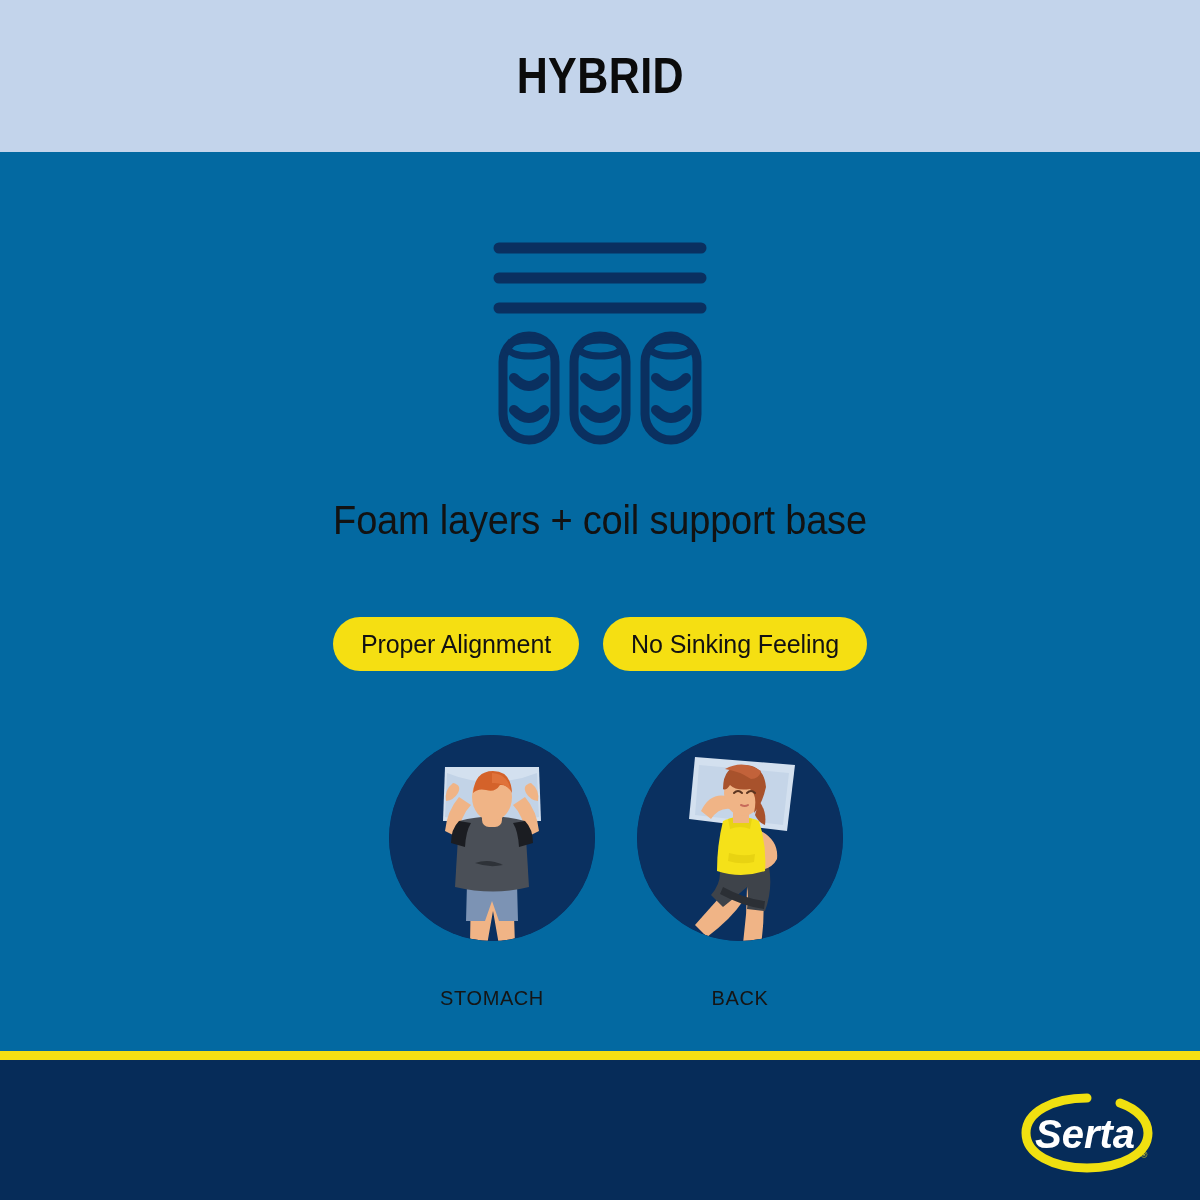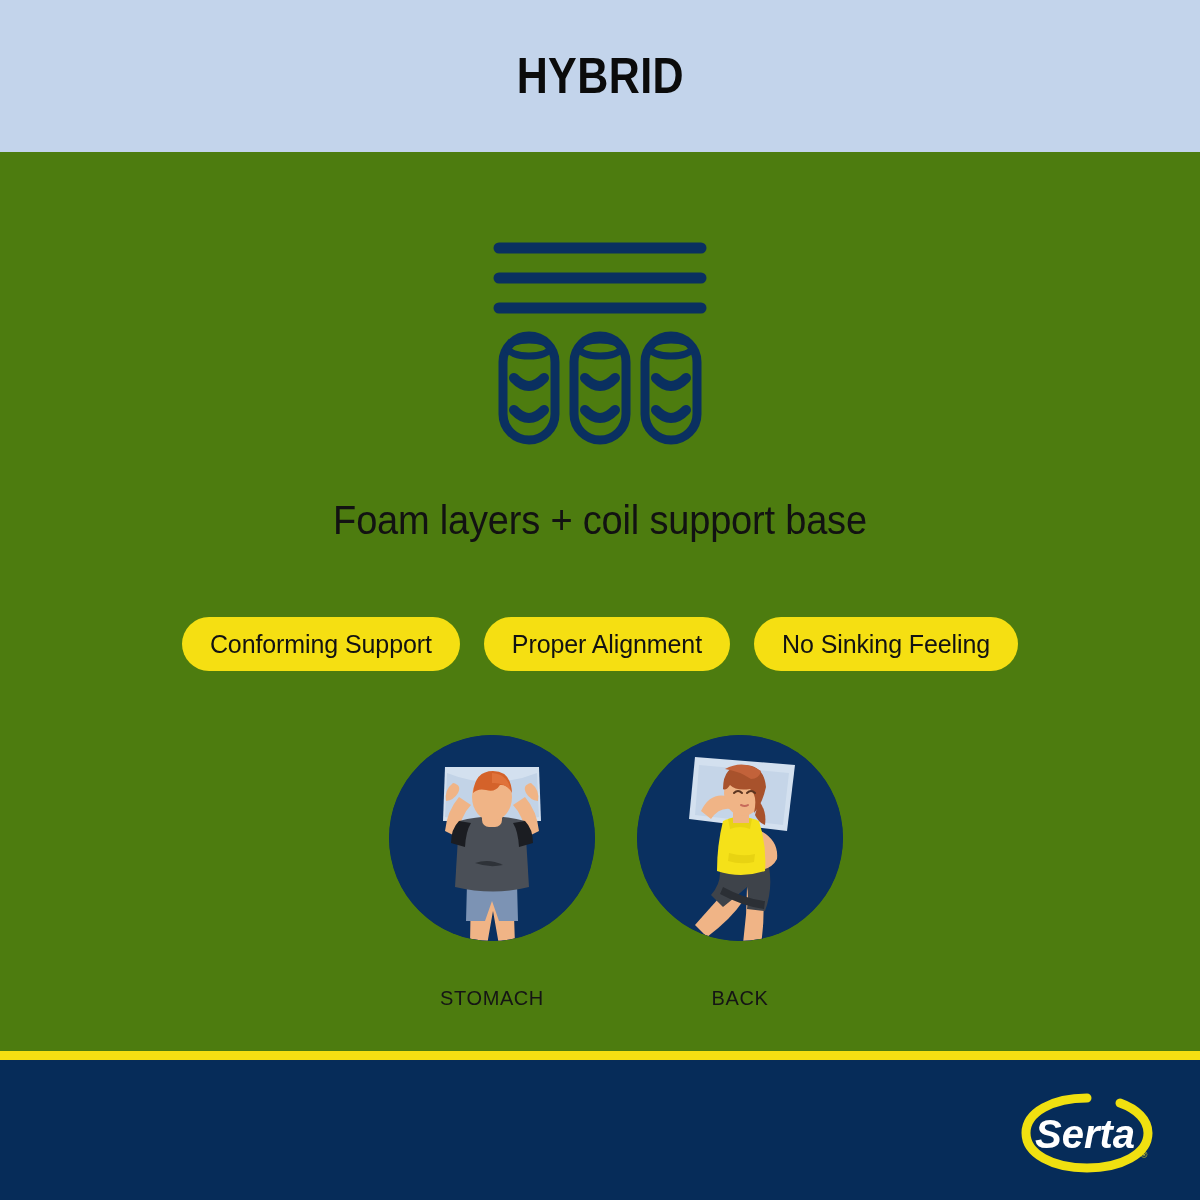--- a/index.html
+++ b/index.html
@@ -8,21 +8,21 @@
     padding: 0;
     background: #ffffff;
   }
   body {
     font-family: "Liberation Sans", sans-serif;
   }
   .page {
     position: relative;
     width: 1200px;
     height: 1200px;
-    background: #4d7c0f;
+    background: #0369a1;
     overflow: hidden;
   }
 
   
   .header-band {
     position: absolute;
     left: 0;
     top: 0;
     width: 1200px;
     height: 152px;
@@ -196,21 +196,20 @@
         <ellipse cx="186" cy="128" rx="21" ry="8" fill="none" stroke="#0a3060" stroke-width="7"></ellipse>
         <path d="M171 158 q15 16 30 0" fill="none" stroke="#0a3060" stroke-width="10" stroke-linecap="round"></path>
         <path d="M171 190 q15 16 30 0" fill="none" stroke="#0a3060" stroke-width="10" stroke-linecap="round"></path>
       </g>
     </svg>
   </div>
 
   <div class="subtitle">Foam layers + coil support base</div>
 
   <div class="pill-row">
-    <div class="pill">Conforming Support</div>
     <div class="pill">Proper Alignment</div>
     <div class="pill">No Sinking Feeling</div>
   </div>
 
   <div class="positions">
 
     <div class="position">
       <div class="pos-circle">
         <svg width="206" height="206" viewBox="0 0 206 206">
           <defs>

